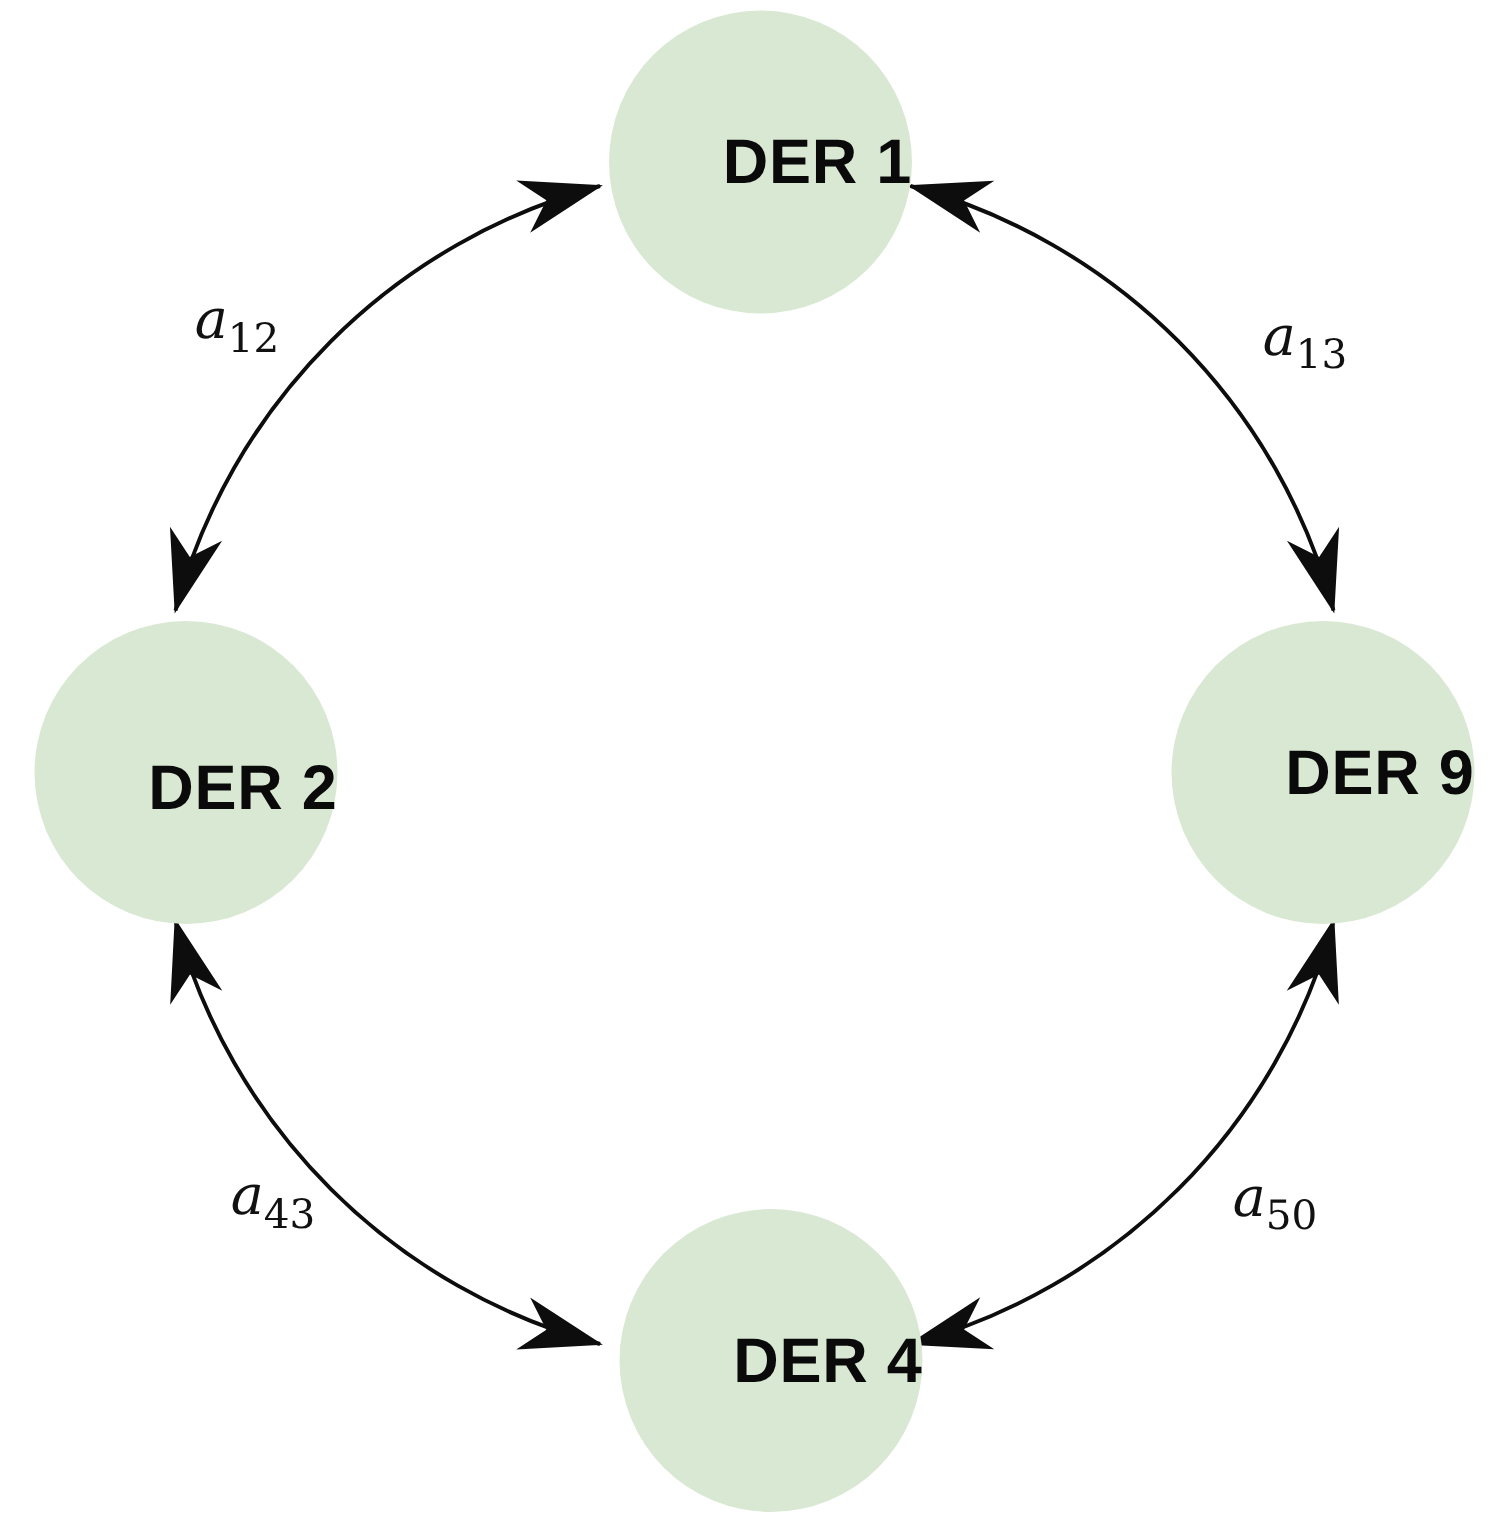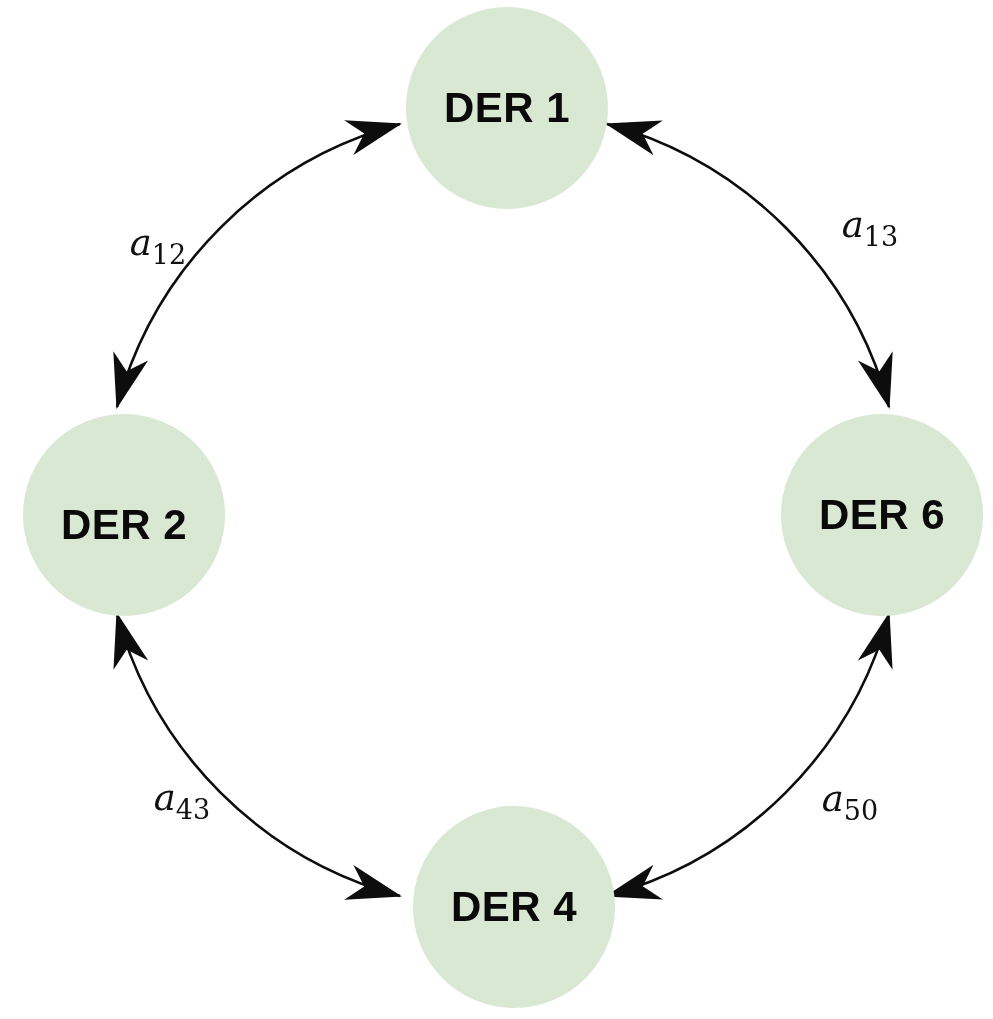--- a/index.html
+++ b/index.html
@@ -21,21 +21,21 @@
     top: 0;
     width: 993px;
     height: 1019px;
     display: block;
   }
   .node {
     position: absolute;
     border-radius: 50%;
     display: flex;
     align-items: center;
-    justify-content: center;
+    justify-content: flex-end;
     transform: translate(-50%, -50%);
   }
   .node-label {
     font-family: "Liberation Sans", sans-serif;
     font-weight: 700;
     font-size: 42px;
     letter-spacing: 0.5px;
     color: #0a0a0a;
     white-space: nowrap;
     user-select: none;
@@ -78,25 +78,25 @@
       </g>
   </svg>
   <div id="node-layer">
       <div class="node" style="left: 507px; top: 108px; width: 202px; height: 202px; background: rgb(217, 232, 211);">
         <span class="node-label" style="color: rgb(10, 10, 10);">DER 1</span>
       </div>
       <div class="node" style="left: 124px; top: 515px; width: 202px; height: 202px; background: rgb(217, 232, 211);">
         <span class="node-label" style="color: rgb(10, 10, 10); margin-top: 20px;">DER 2</span>
       </div>
       <div class="node" style="left: 882px; top: 515px; width: 202px; height: 202px; background: rgb(217, 232, 211);">
-        <span class="node-label" style="color: rgb(10, 10, 10);">DER 6</span>
+        <span class="node-label" style="color: rgb(10, 10, 10);">DER 9</span>
       </div>
       <div class="node" style="left: 514px; top: 907px; width: 202px; height: 202px; background: rgb(217, 232, 211);">
         <span class="node-label" style="color: rgb(10, 10, 10);">DER 4</span>
       </div>
     </div>
   <div id="label-layer">
-      <div class="edge-label" style="left: 158px; top: 246px;"><span class="base">a</span><span class="sub">12</span></div>
+      <div class="edge-label" style="left: 158px; top: 217px;"><span class="base">a</span><span class="sub">12</span></div>
       <div class="edge-label" style="left: 870px; top: 228px;"><span class="base">a</span><span class="sub">13</span></div>
       <div class="edge-label" style="left: 182px; top: 801px;"><span class="base">a</span><span class="sub">43</span></div>
       <div class="edge-label" style="left: 850px; top: 802px;"><span class="base">a</span><span class="sub">50</span></div>
     </div>
 </div>
 
 </body></html>

